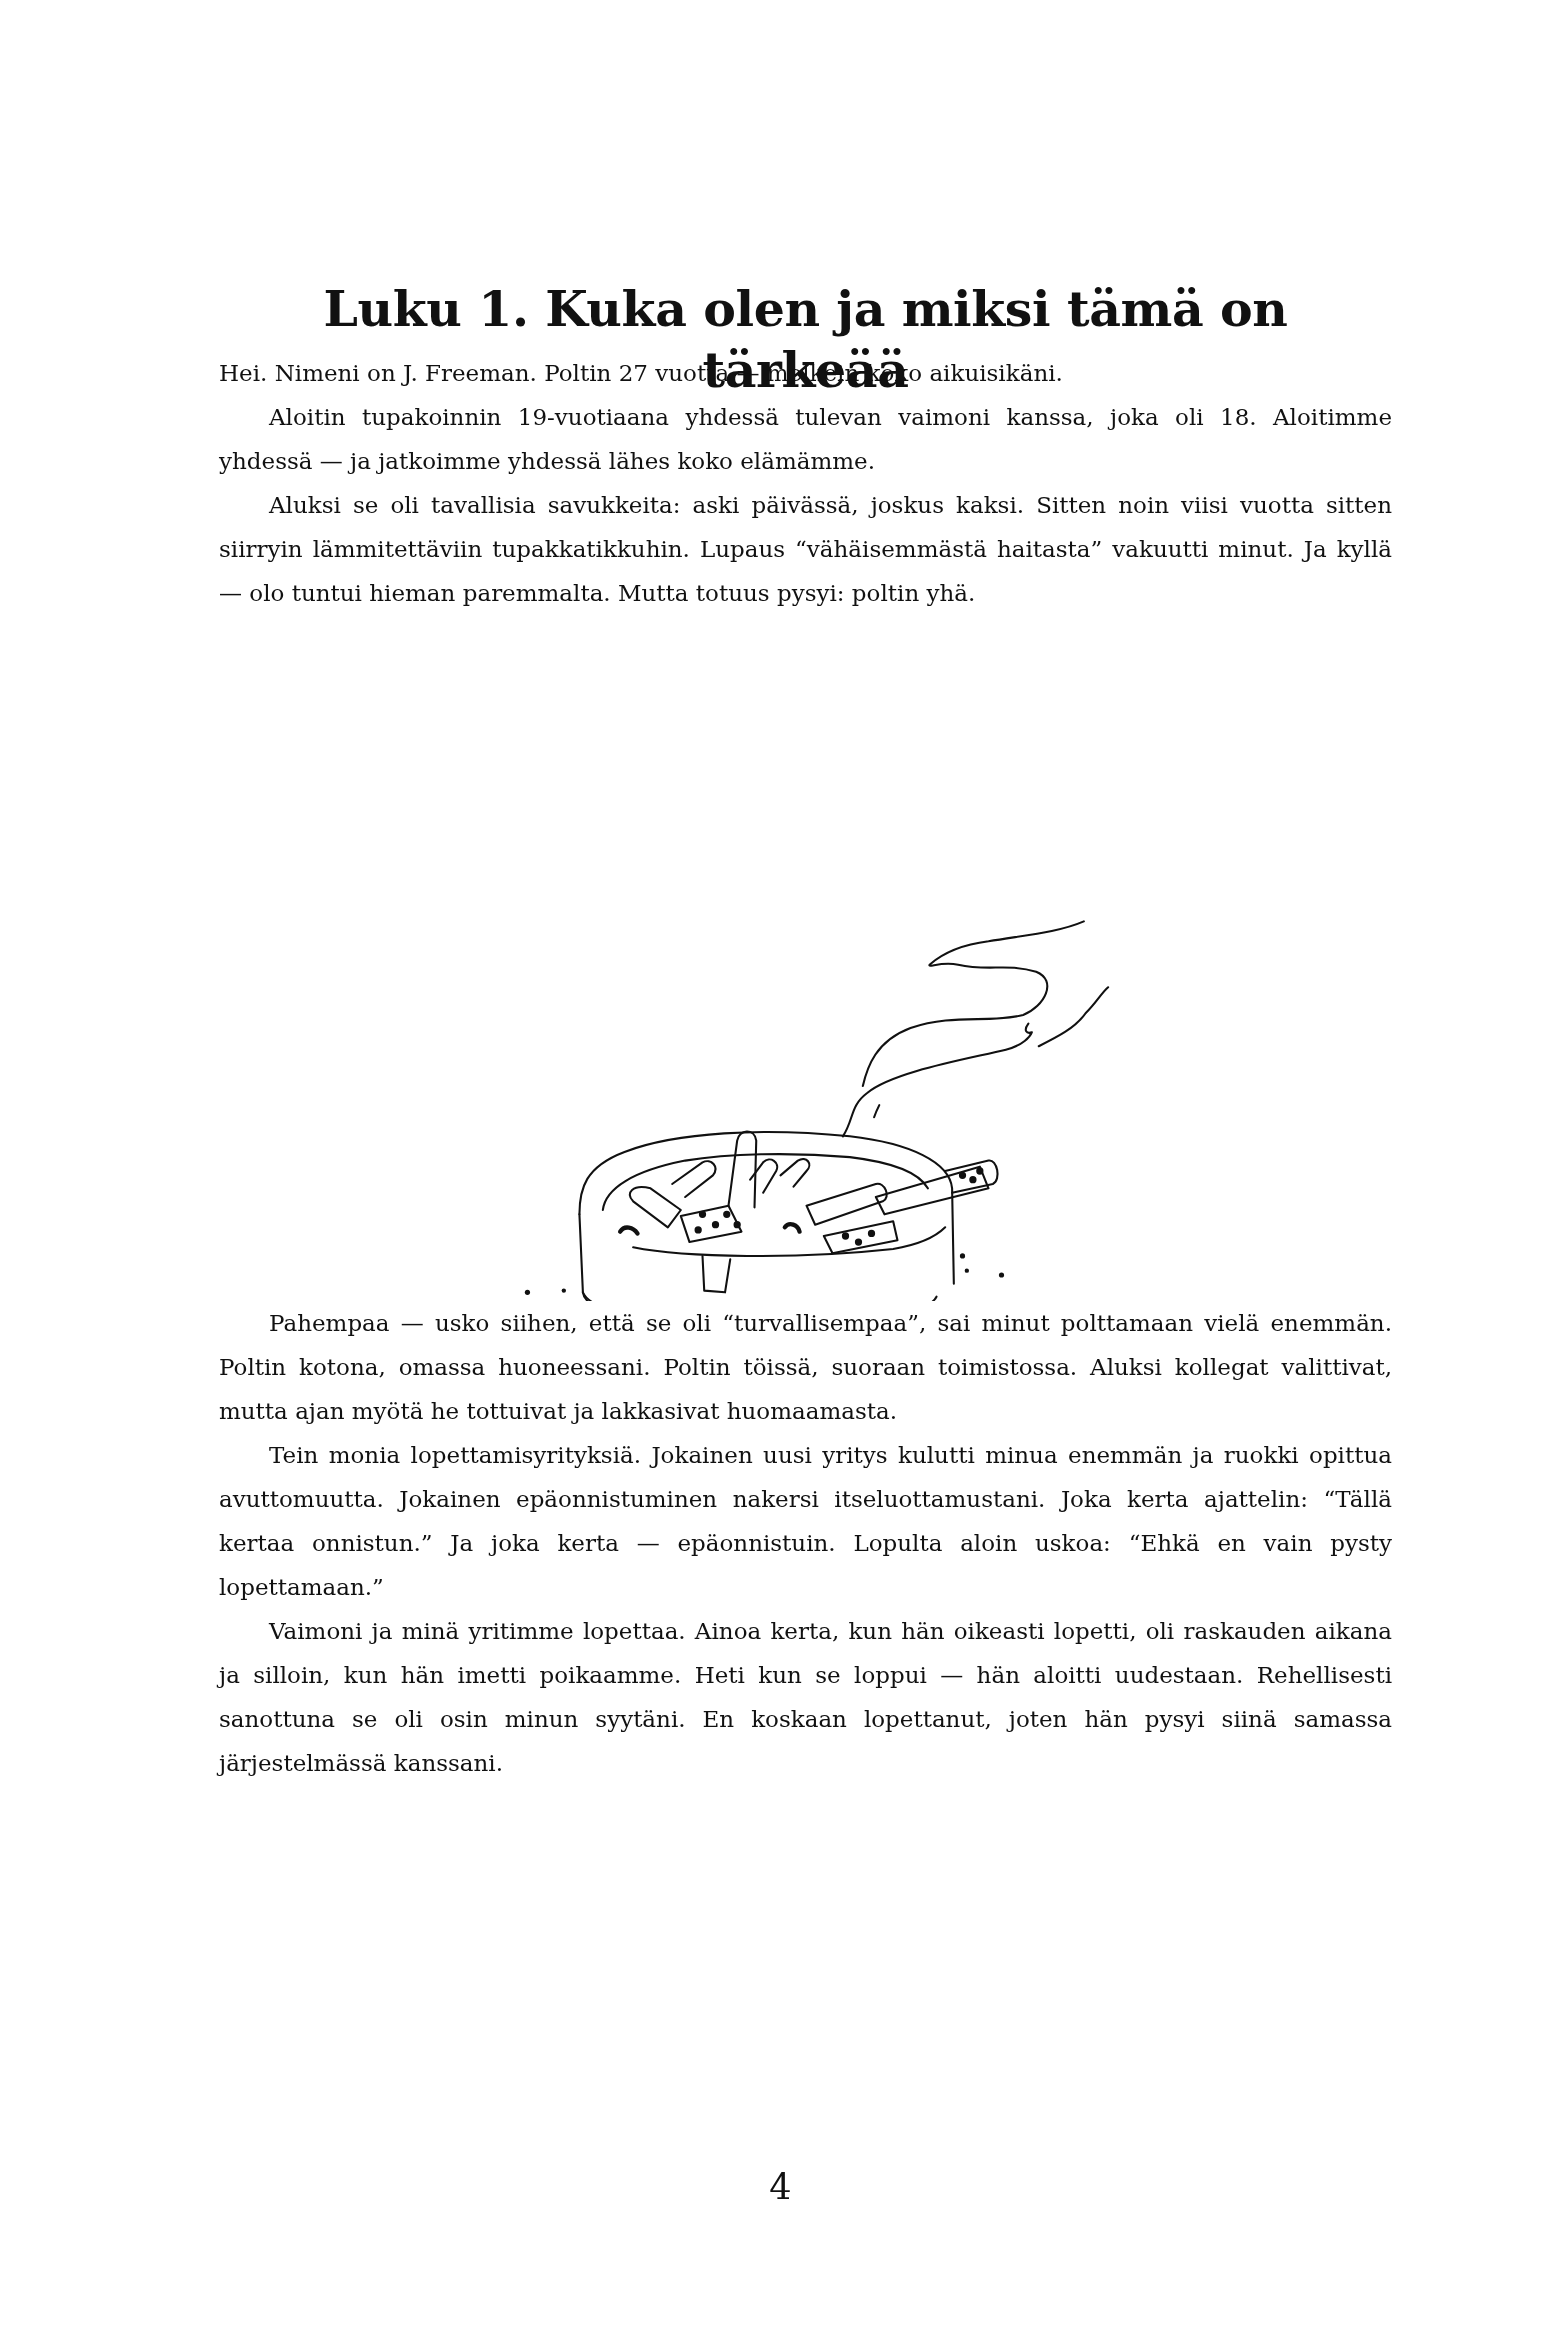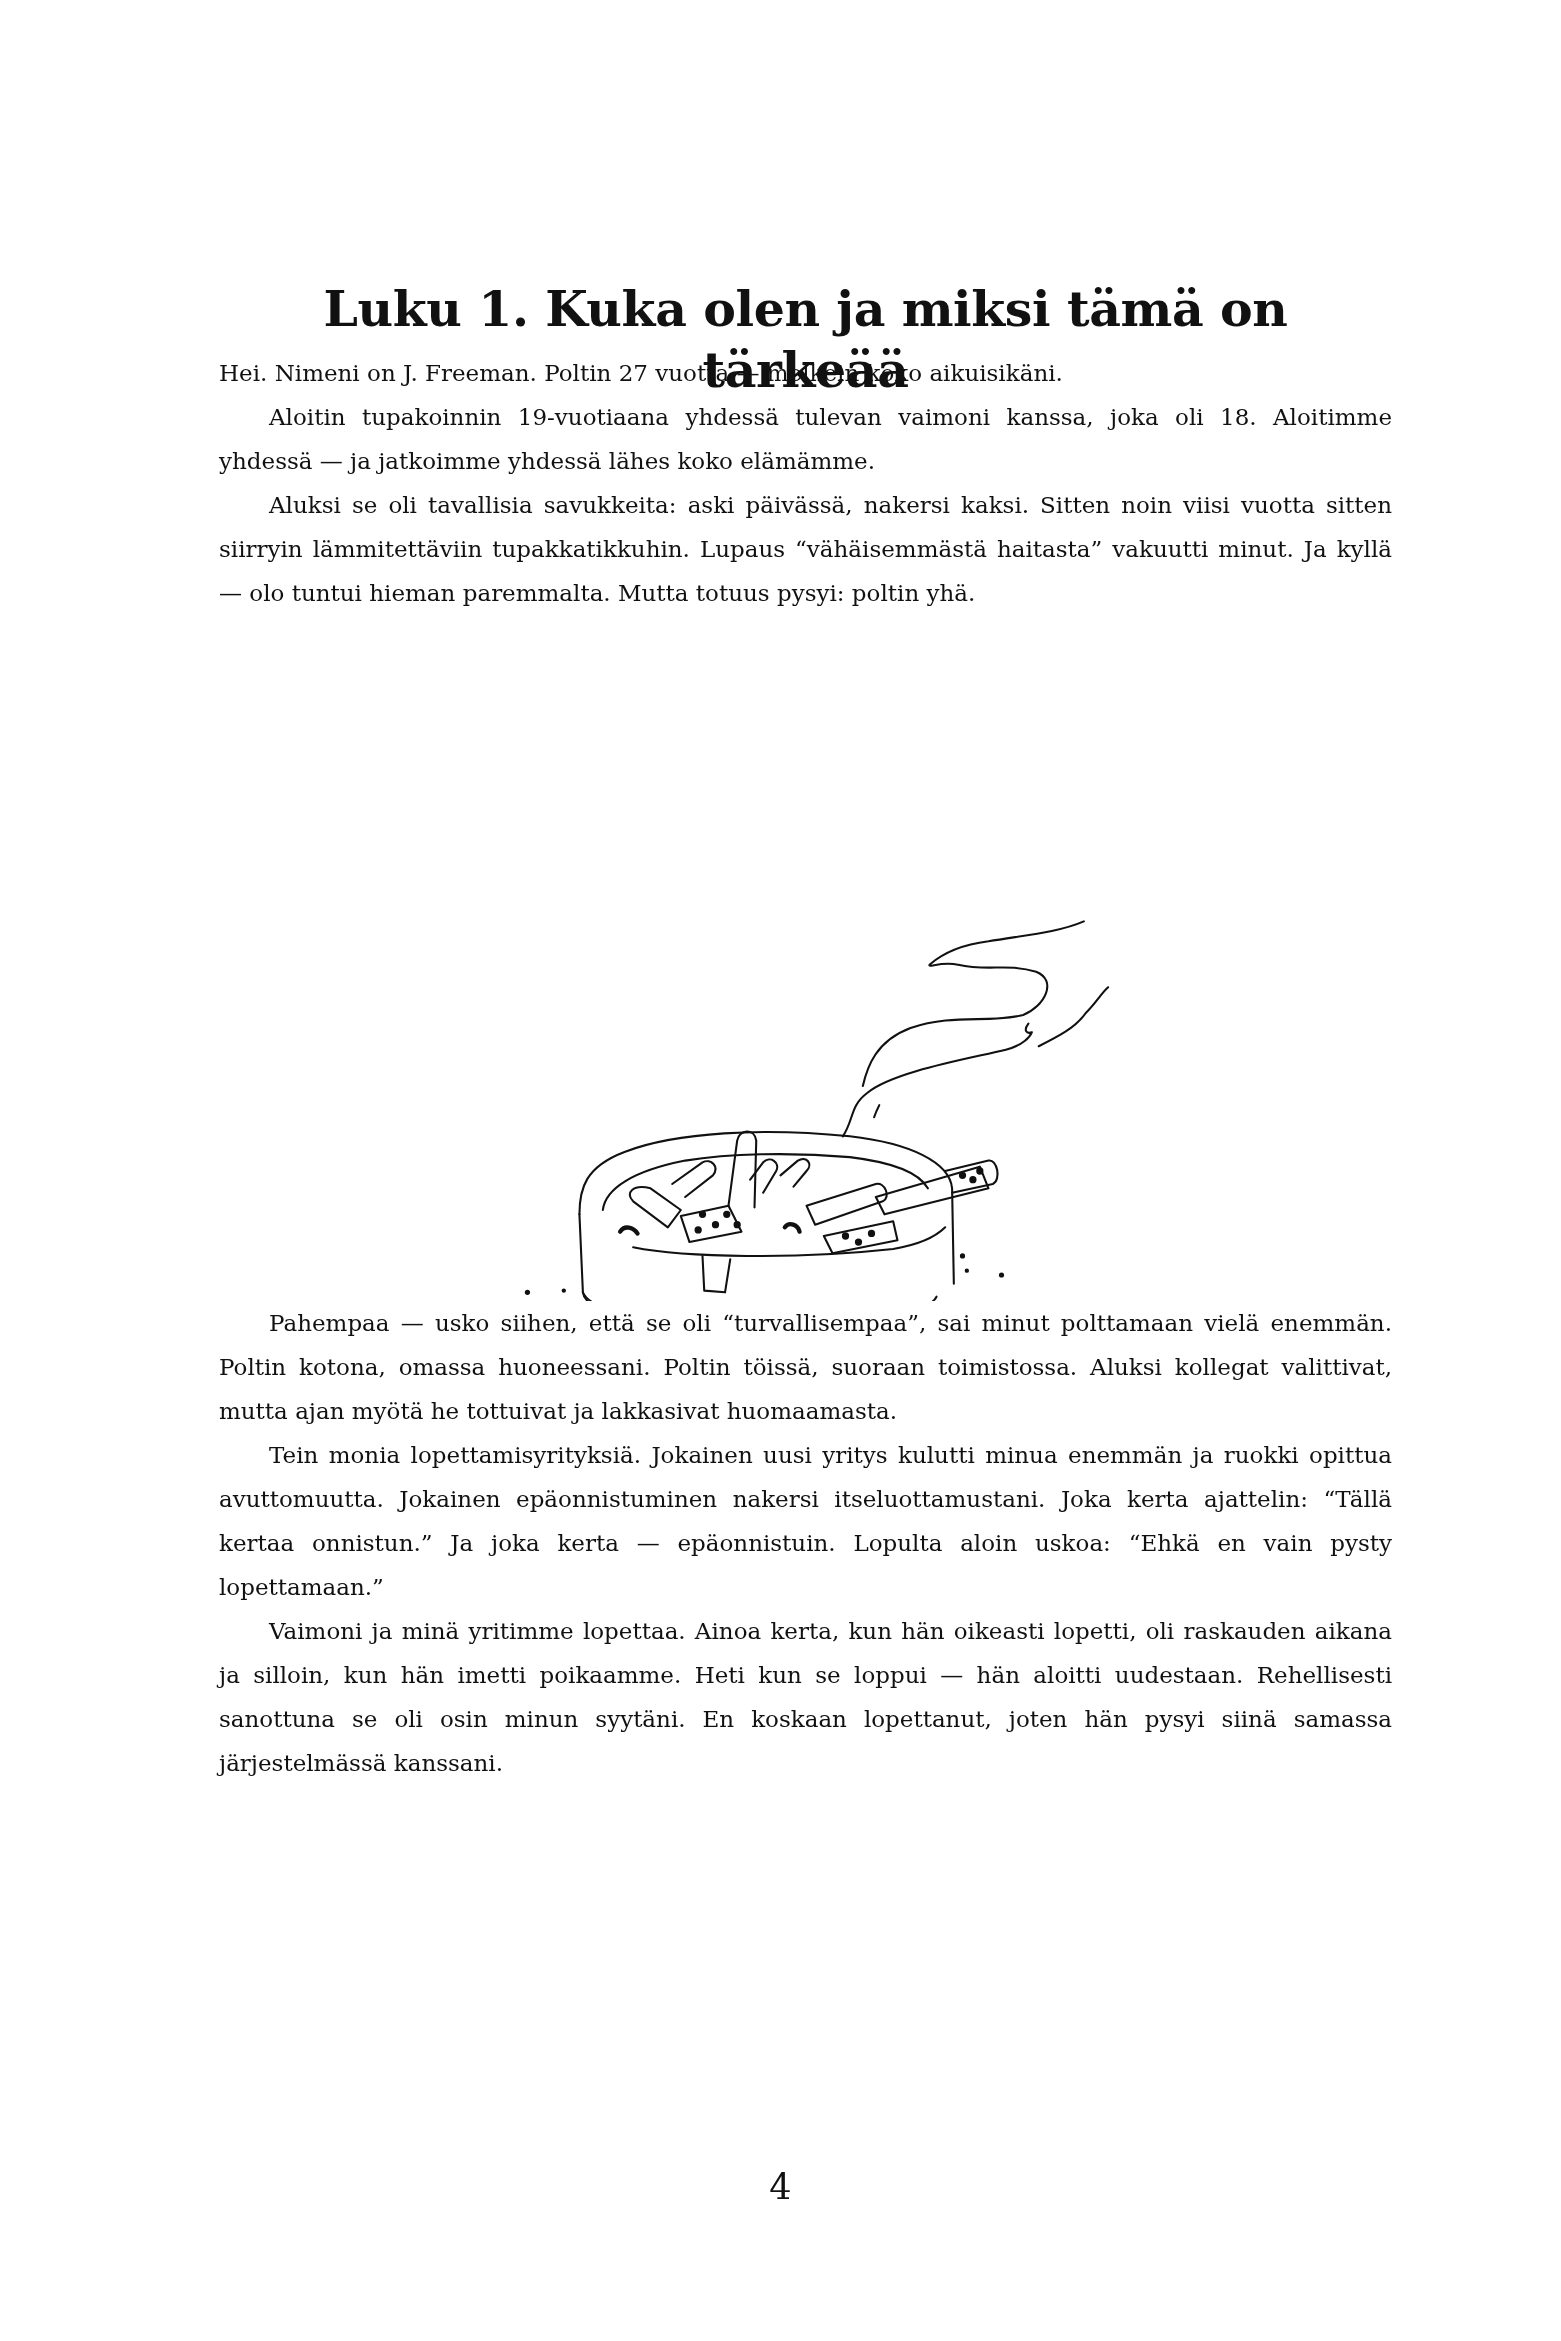--- a/index.html
+++ b/index.html
@@ -22,21 +22,21 @@
 </head>
 <body>
 
 <div class="page">
 
   <h1 class="title">Luku 1. Kuka olen ja miksi tämä on tärkeää</h1>
 
   <div class="block block1">
     <p>Hei. Nimeni on J. Freeman. Poltin 27 vuotta — melkein koko aikuisikäni.</p>
     <p class="indent">Aloitin tupakoinnin 19-vuotiaana yhdessä tulevan vaimoni kanssa, joka oli 18. Aloitimme yhdessä — ja jatkoimme yhdessä lähes koko elämämme.</p>
-    <p class="indent">Aluksi se oli tavallisia savukkeita: aski päivässä, nakersi kaksi. Sitten noin viisi vuotta sitten siirryin lämmitettäviin tupakkatikkuhin. Lupaus “vähäisemmästä haitasta” vakuutti minut. Ja kyllä — olo tuntui hieman paremmalta. Mutta totuus pysyi: poltin yhä.</p>
+    <p class="indent">Aluksi se oli tavallisia savukkeita: aski päivässä, joskus kaksi. Sitten noin viisi vuotta sitten siirryin lämmitettäviin tupakkatikkuhin. Lupaus “vähäisemmästä haitasta” vakuutti minut. Ja kyllä — olo tuntui hieman paremmalta. Mutta totuus pysyi: poltin yhä.</p>
   </div>
 
   <svg class="figure" viewBox="0 0 700 480" xmlns="http://www.w3.org/2000/svg" fill="none" stroke="#111" stroke-width="2.4" stroke-linecap="round" stroke-linejoin="round">
 
     <g>
       <path d="M392 290 C405 270, 400 255, 420 240 C450 215, 540 200, 580 190 C600 185, 608 175, 610 170 C604 172, 600 168, 606 160"></path>
       <path d="M415 232 C420 210, 430 180, 470 165 C520 148, 560 160, 600 150 C625 140, 640 110, 615 100 C580 90, 560 100, 525 92 C505 88, 490 96, 492 92 C500 85, 520 70, 560 65 C600 58, 640 55, 670 42"></path>
       <path d="M618 186 C640 175, 660 165, 672 148 C685 135, 690 125, 698 118"></path>
       <path d="M428 268 C430 262, 432 258, 434 254"></path>
     </g>

